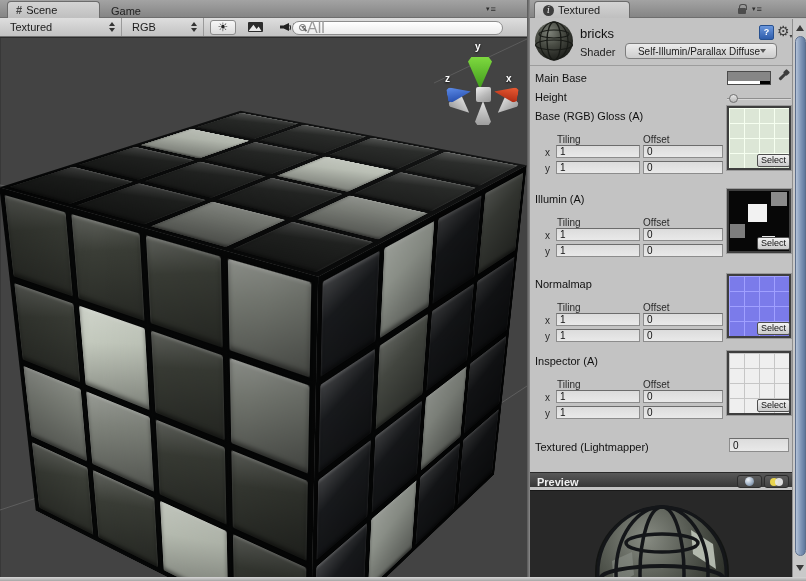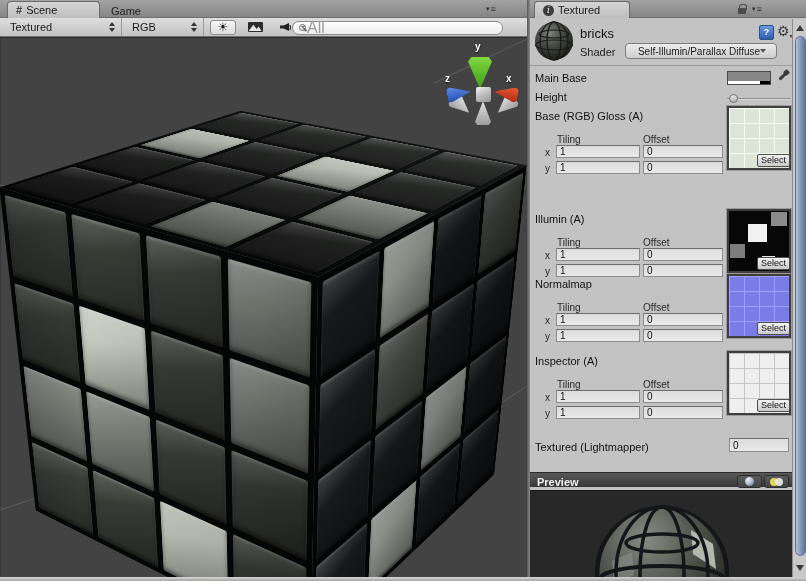--- a/index.html
+++ b/index.html
@@ -203,21 +203,21 @@
   .color-swatch .alpha { position:absolute; left:0; bottom:0; width:100%; height:3px; background:linear-gradient(90deg,#fff 0 76%, #000 76%); }
   .dropper { position:absolute; left:246px; top:69px; width:16px; height:16px; }
   .dropper::before { content:""; position:absolute; left:2px; top:6px; width:9px; height:2.5px; background:#3c3c3c; transform:rotate(-45deg); border-radius:1px; }
   .dropper::after { content:""; position:absolute; left:8px; top:1px; width:5px; height:5px; background:#3c3c3c; border-radius:1px; transform:rotate(-45deg); }
 
   .slider-track { position:absolute; left:197px; top:98px; width:64px; height:2px; background:#8e8e8e; border-bottom:1px solid #d8d8d8; }
   .slider-thumb { position:absolute; left:2px; top:-4px; width:9px; height:9px; border-radius:50%;
     background:linear-gradient(#e8e8e8,#b5b5b5); border:1px solid #6f6f6f; }
 
   .section { position:absolute; left:0; width:262px; height:70px; }
-  .sec0 { top:110px; } .sec1 { top:193px;margin-top:20px; } .sec2 { top:278px; } .sec3 { top:355px; }
+  .sec0 { top:110px; } .sec1 { top:193px; } .sec2 { top:278px; } .sec3 { top:355px; }
   .sec-label { top:0; }
   .th { position:absolute; top:24px; font-size:10px; color:#2a2a2a; }
   .th-tiling { left:27px; } .th-offset { left:113px; }
   .ax { position:absolute; font-size:10px; color:#2a2a2a; }
   .ax-x { left:15px; top:37px; } .ax-y { left:15px; top:53px; }
   .fld {
     position:absolute; height:13px; font-size:10px; color:#111; padding:0 3px;
     background:linear-gradient(#dcdcdc,#e9e9e9); border:1px solid #8c8c8c; border-top-color:#6c6c6c;
     font-family:"Liberation Sans",sans-serif; outline:none;
   }

